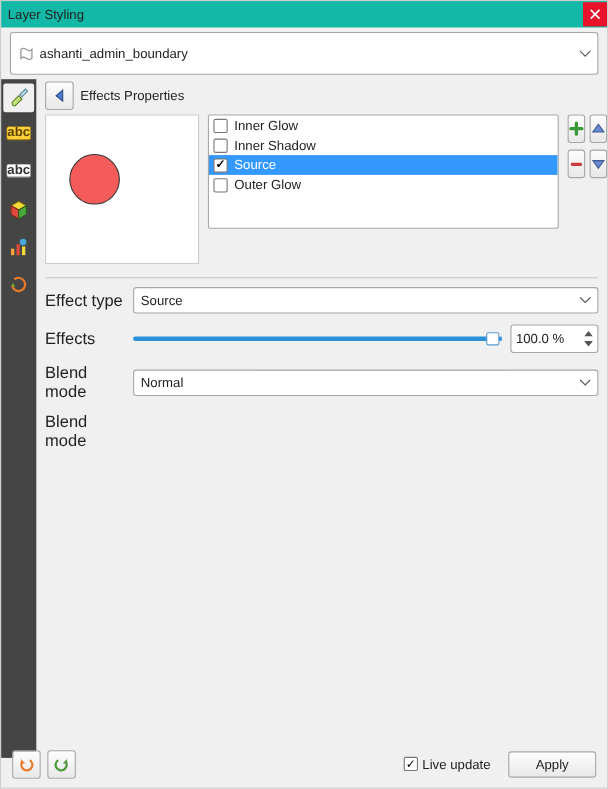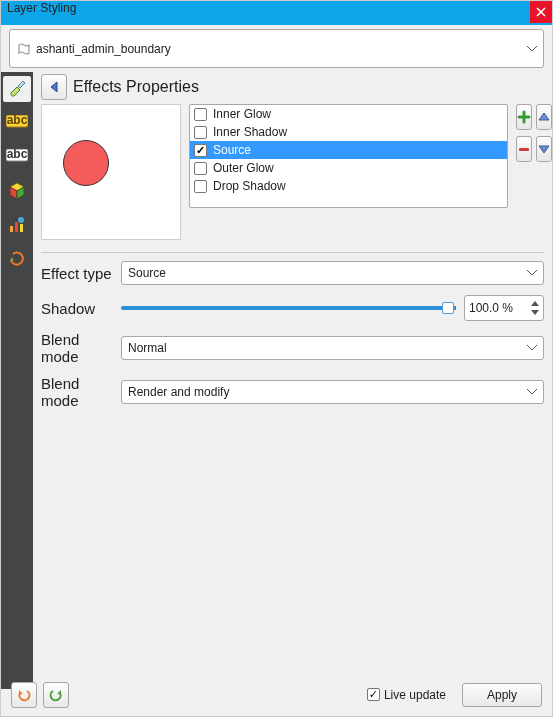--- a/index.html
+++ b/index.html
@@ -1,19 +1,19 @@
 <!DOCTYPE html>
 <html><head>
 <meta charset="utf-8">
 <style>
 *{box-sizing:border-box;margin:0;padding:0;font-family:"Segoe UI",Tahoma,sans-serif;font-size:12px;color:#222}
 body{width:553px;height:717px;background:#f0f0f0;position:relative;border:1px solid #ccc}
 
 
-.titlebar{height:24px;display:flex;align-items:flex-start;padding-left:6px;background:#0ea5e9}
+.titlebar{height:24px;display:flex;align-items:center;padding-left:6px;background:#14b8a6}
 .titlebar .close{width:22px;height:22px;background:#e8132a;display:flex;align-items:center;justify-content:center;color:#fff;margin-left:auto}
 .titlebar .close svg{stroke:#fff}
 
 
 .layerbar{padding:4px 8px}
 .layerbar .sel{height:39px;border:1px solid #a7a7a7;border-radius:3px;background:#fff;display:flex;align-items:center;padding:0 6px}
 .layerbar .sel .caret{margin-left:auto}
 
 
 .main{display:flex;height:calc(100% - 24px - 32px - 42px)}
@@ -135,21 +135,21 @@
     </div>
   </div>
 
   <div class="content">
     <div class="header-row">
       <div class="backbtn">
         <svg width="14" height="14" viewBox="0 0 14 14">
             <path d="M10 2 L4 7 L10 12 Z" fill="#4a7ad0" stroke="#2a4a80"></path>
           </svg>
       </div>
-      <span style="font-size:16px">Effects Properties</span>
+      <span style="font-size:12px">Effects Properties</span>
     </div>
 
     <div class="effects-area">
       <div class="preview">
         <div class="circle"></div>
       </div>
       <div class="efflist">
         <div class="row">
             <div class="cb"></div>
             <span>Inner Glow</span>
@@ -158,24 +158,20 @@
             <div class="cb"></div>
             <span>Inner Shadow</span>
           </div>
         <div class="row selected">
             <div class="cb checked"></div>
             <span>Source</span>
           </div>
         <div class="row">
             <div class="cb"></div>
             <span>Outer Glow</span>
-          </div>
-        <div class="row">
-            <div class="cb"></div>
-            <span>Drop Shadow</span>
           </div>
       </div>
       <div class="sidebuttons">
         <div style="display:flex;gap:4px">
           <div class="btn">
               <svg width="14" height="14">
                 <path d="M7 2 V12 M2 7 H12" stroke="#3a9a3a" stroke-width="3" stroke-linecap="round"></path>
               </svg>
             </div>
           <div class="btn">
@@ -205,21 +201,21 @@
       <label>Effect type</label>
       <div class="combo">
         <span>Source</span>
         <span class="caret">
             <svg width="10" height="6">
               <path d="M0 0 L5 5 L10 0" fill="none" stroke="#555"></path>
             </svg>
           </span>
       </div>
 
-      <label>Shadow</label>
+      <label>Effects</label>
       <div class="opacity-row">
         <div class="slider">
           <div class="track"></div>
           <div class="thumb"></div>
         </div>
         <div class="spinbox">
           <span>100.0 %</span>
           <div class="spin">
             <div>
                 <svg width="8" height="5">
@@ -239,28 +235,20 @@
       <div class="combo">
         <span>Normal</span>
         <span class="caret">
             <svg width="10" height="6">
               <path d="M0 0 L5 5 L10 0" fill="none" stroke="#555"></path>
             </svg>
           </span>
       </div>
 
       <label>Blend mode</label>
-      <div class="combo">
-        <span>Render and modify</span>
-        <span class="caret">
-            <svg width="10" height="6">
-              <path d="M0 0 L5 5 L10 0" fill="none" stroke="#555"></path>
-            </svg>
-          </span>
-      </div>
     </div>
   </div>
 </div>
 
 <div class="footer">
   <div class="iconbtn">
     <svg width="16" height="16" viewBox="0 0 16 16">
         <path d="M11 4 A5 5 0 1 1 4 6" fill="none" stroke="#e87a2a" stroke-width="2"></path>
         <path d="M3 3 L3 7 L7 7 Z" fill="#e87a2a"></path>
       </svg>

